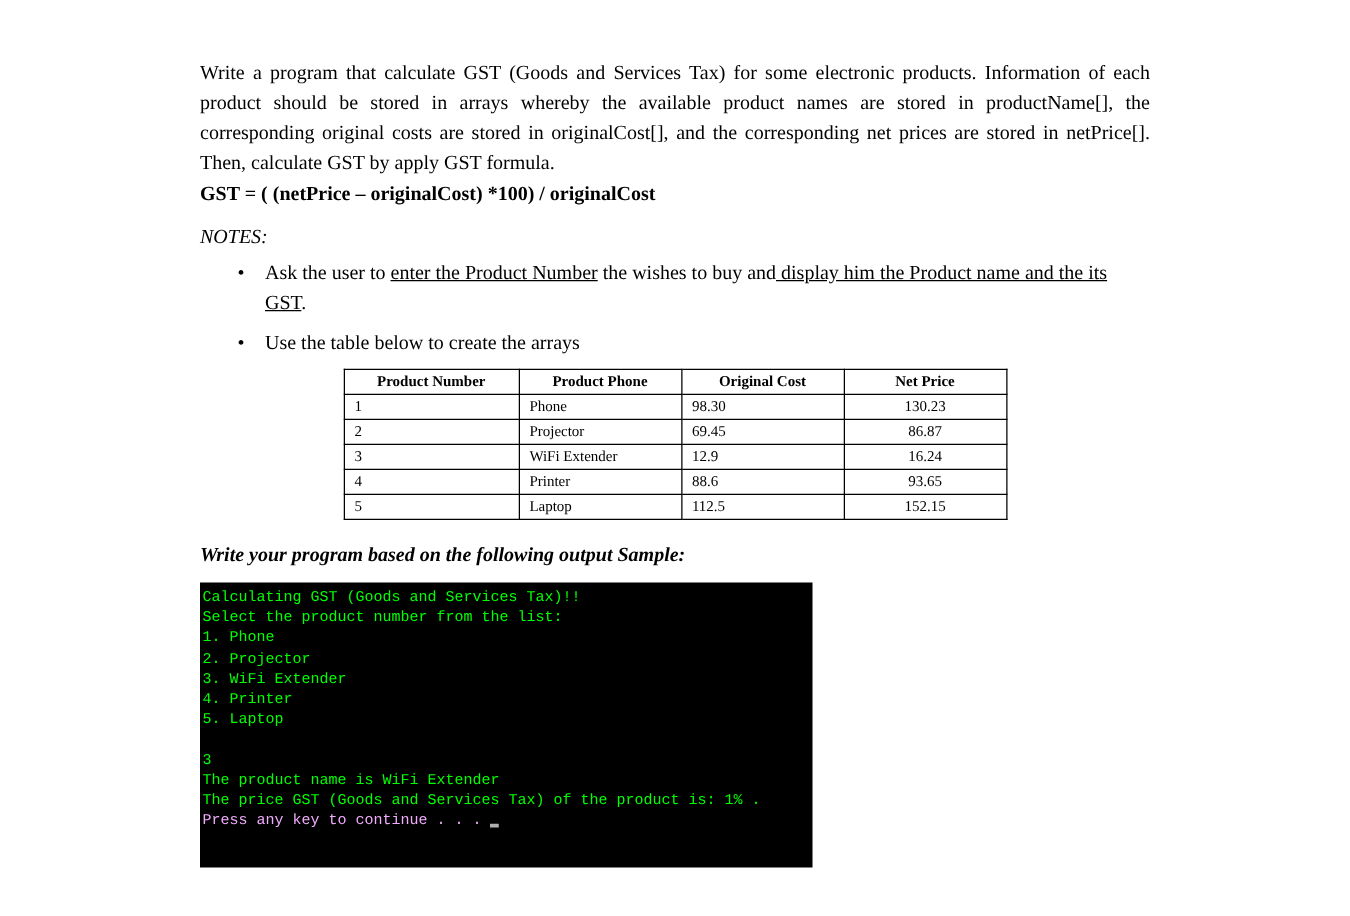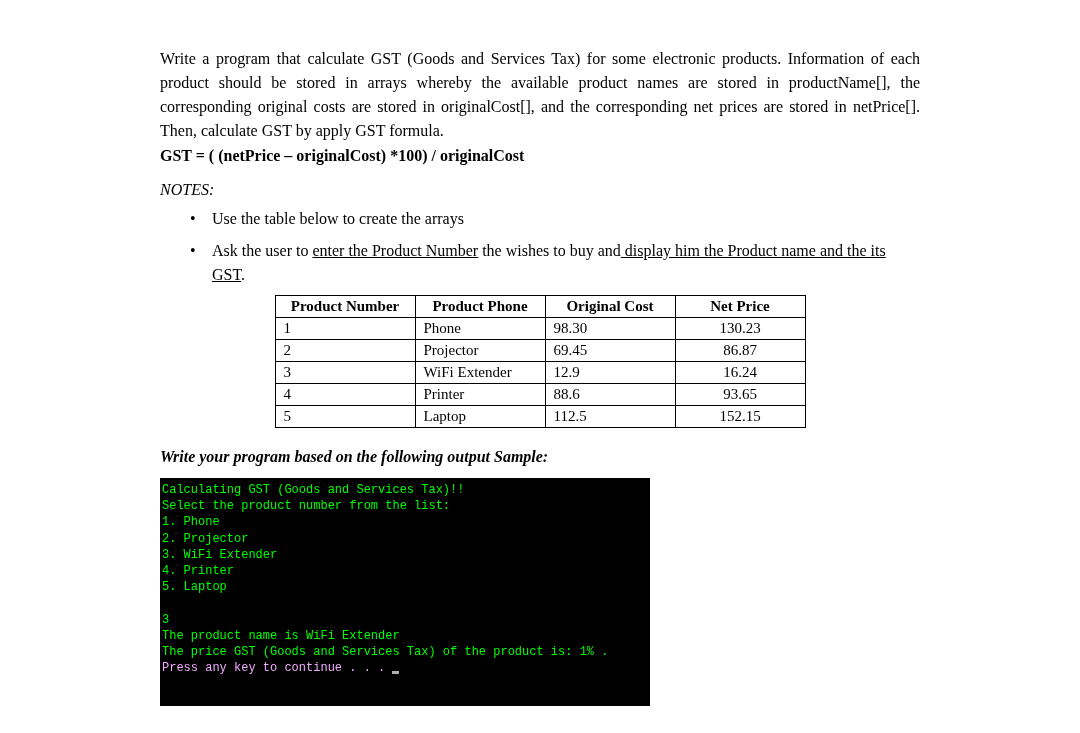--- a/index.html
+++ b/index.html
@@ -50,21 +50,21 @@
     }
     .product-table {
       border-collapse: collapse;
       margin: 8px auto 20px auto;
     }
     .product-table th,
     .product-table td {
       border: 1px solid #000;
       padding: 2px 8px;
       text-align: left;
-      font-size: 15px;
+      font-size: 12px;
     }
     .product-table th {
       font-weight: bold;
       text-align: center;
     }
     .product-table td.num-col {
       width: 140px;
     }
     .product-table td.name-col {
       width: 130px;
@@ -132,24 +132,24 @@
     }
   </style>
 </head>
 <body>
 
 <div class="intro-text">Write a program that calculate GST (Goods and Services Tax) for some electronic products. Information of each product should be stored in arrays whereby the available product names are stored in productName[], the corresponding original costs are stored in originalCost[], and the corresponding net prices are stored in netPrice[]. Then, calculate GST by apply GST formula.</div>
 <div class="formula">GST = ( (netPrice – originalCost) *100) / originalCost</div>
 
 <div class="notes-header">NOTES:</div>
 <ul>
-  <li>Use the table below to create the arrays</li>
   <li>
     <span>Ask the user to </span><span class="underline">enter the Product Number</span><span> the wishes to buy and</span><span class="underline"> display him the Product name and the its GST</span><span>.</span>
   </li>
+  <li>Use the table below to create the arrays</li>
 </ul>
 
 <table class="product-table">
   <thead>
     <tr>
       <th>Product Number</th>
       <th>Product Phone</th>
       <th>Original Cost</th>
       <th>Net Price</th>
     </tr>

